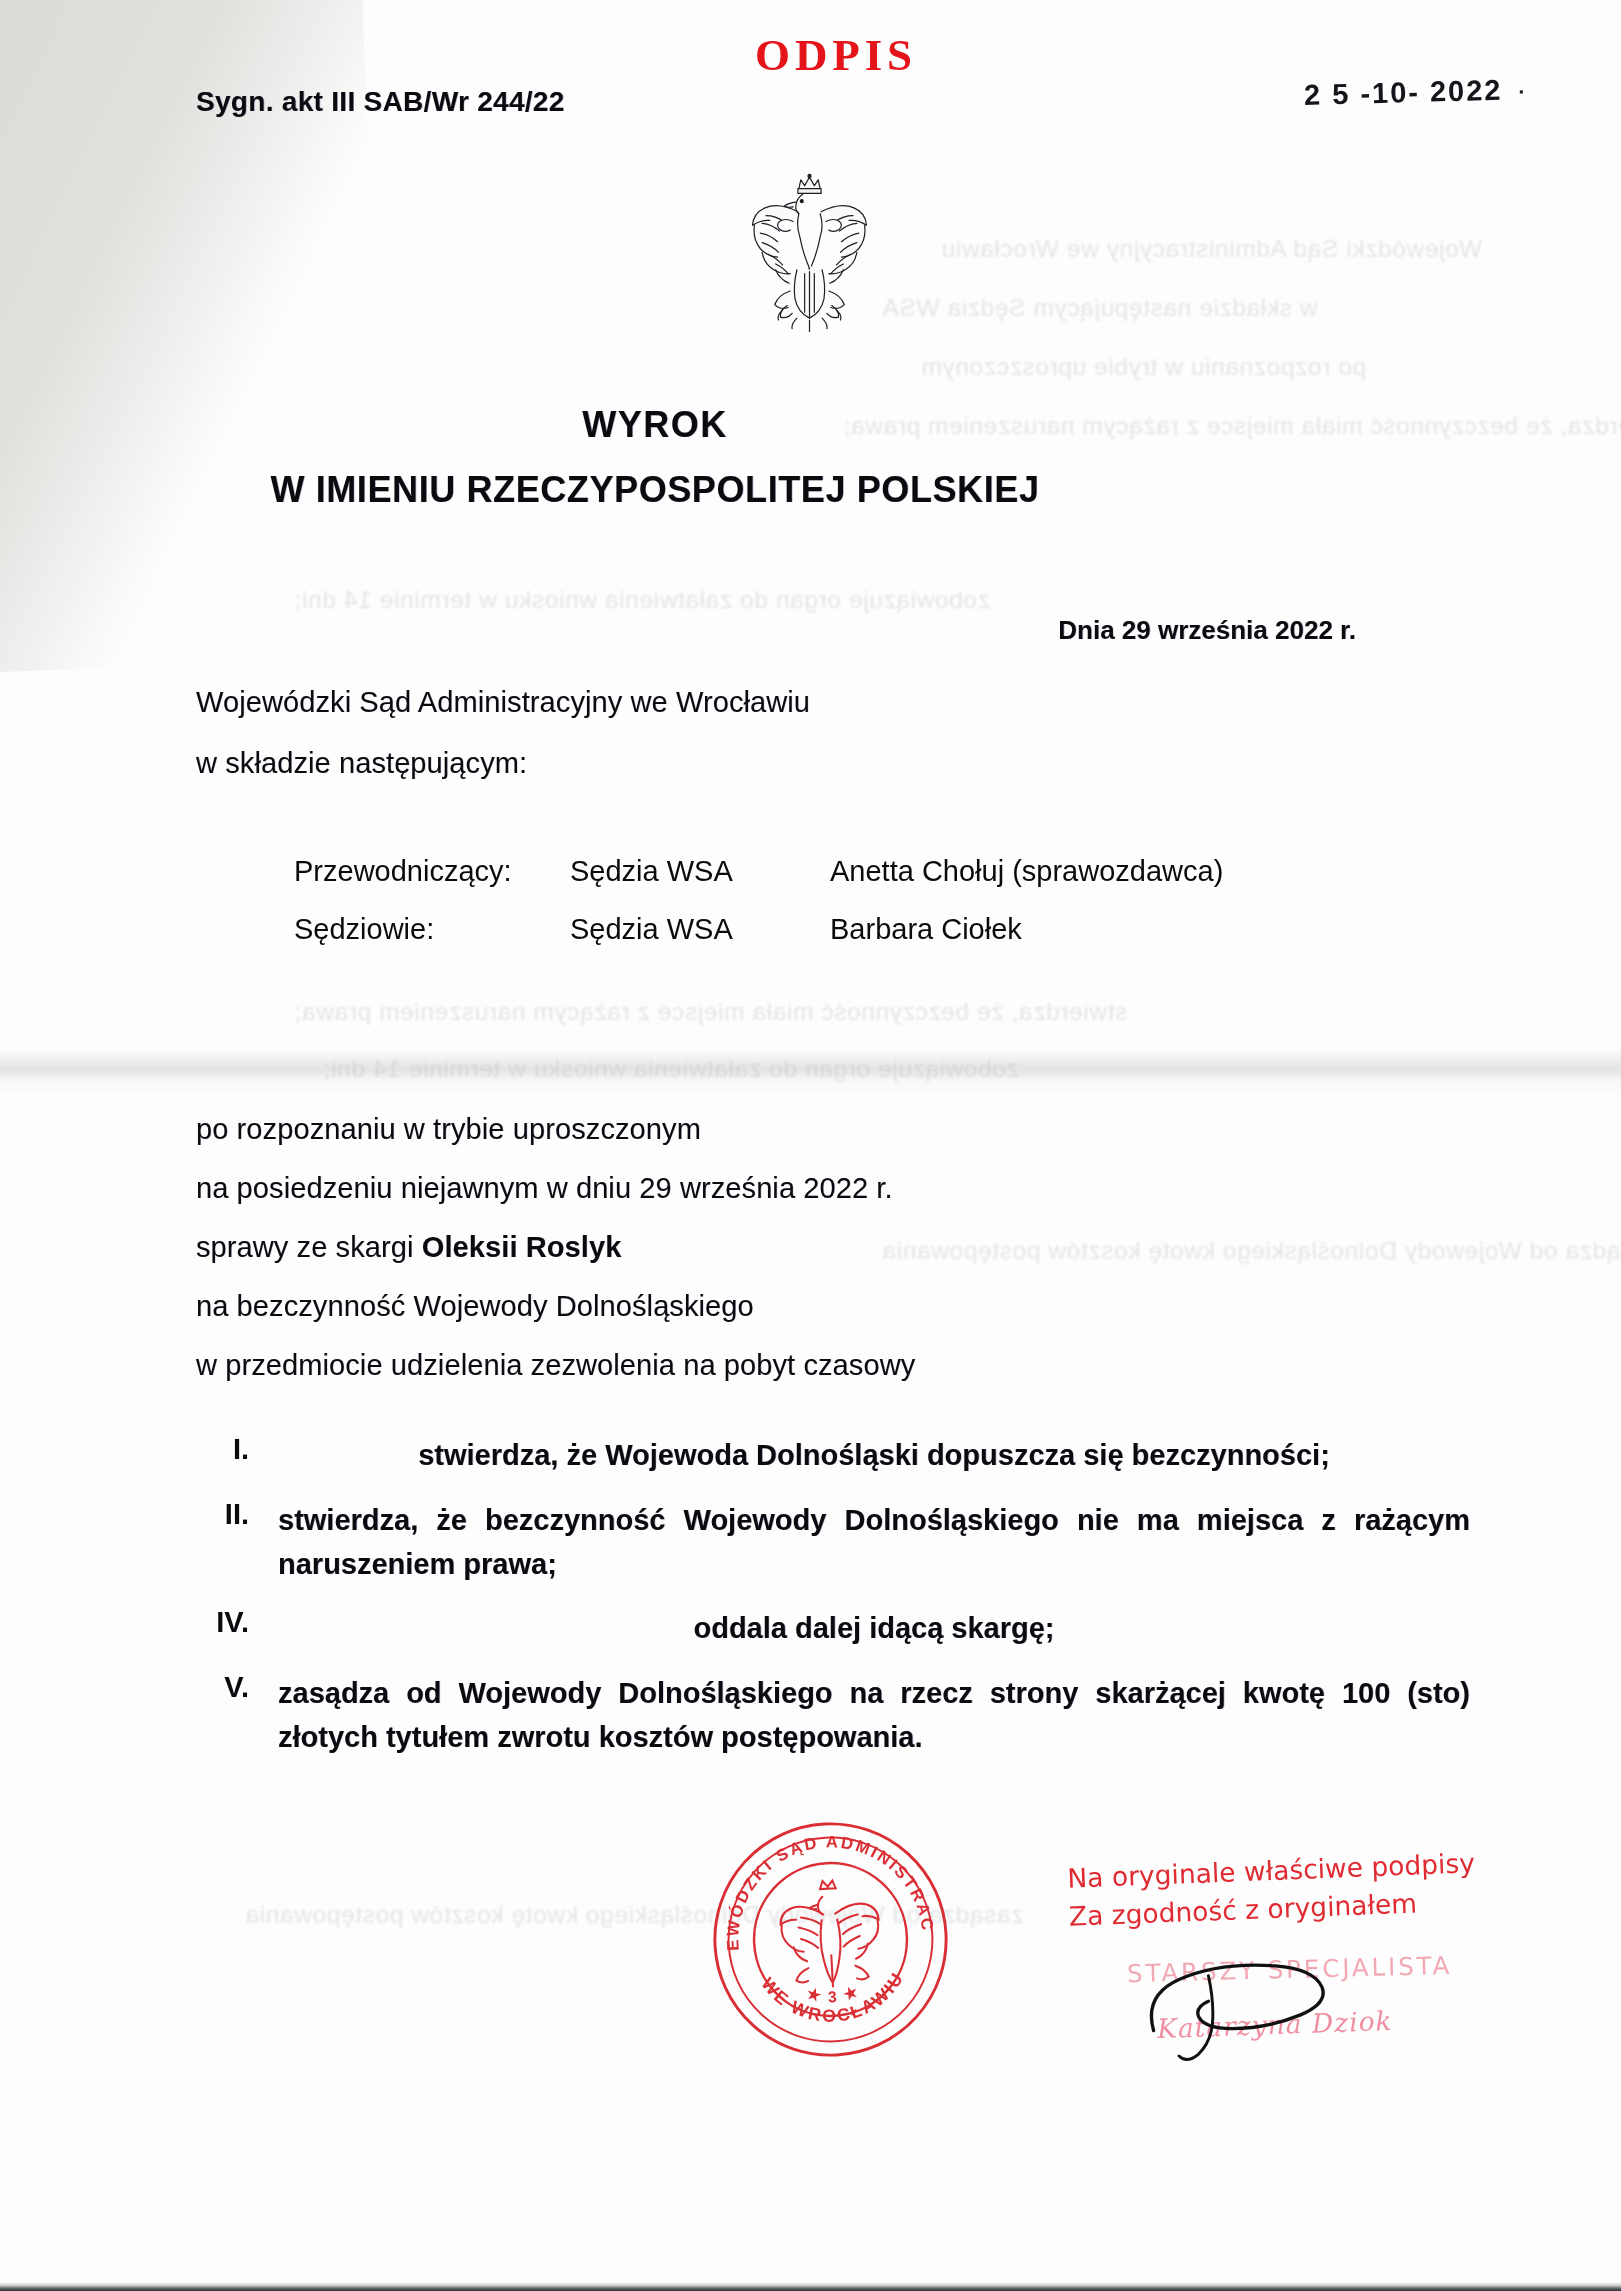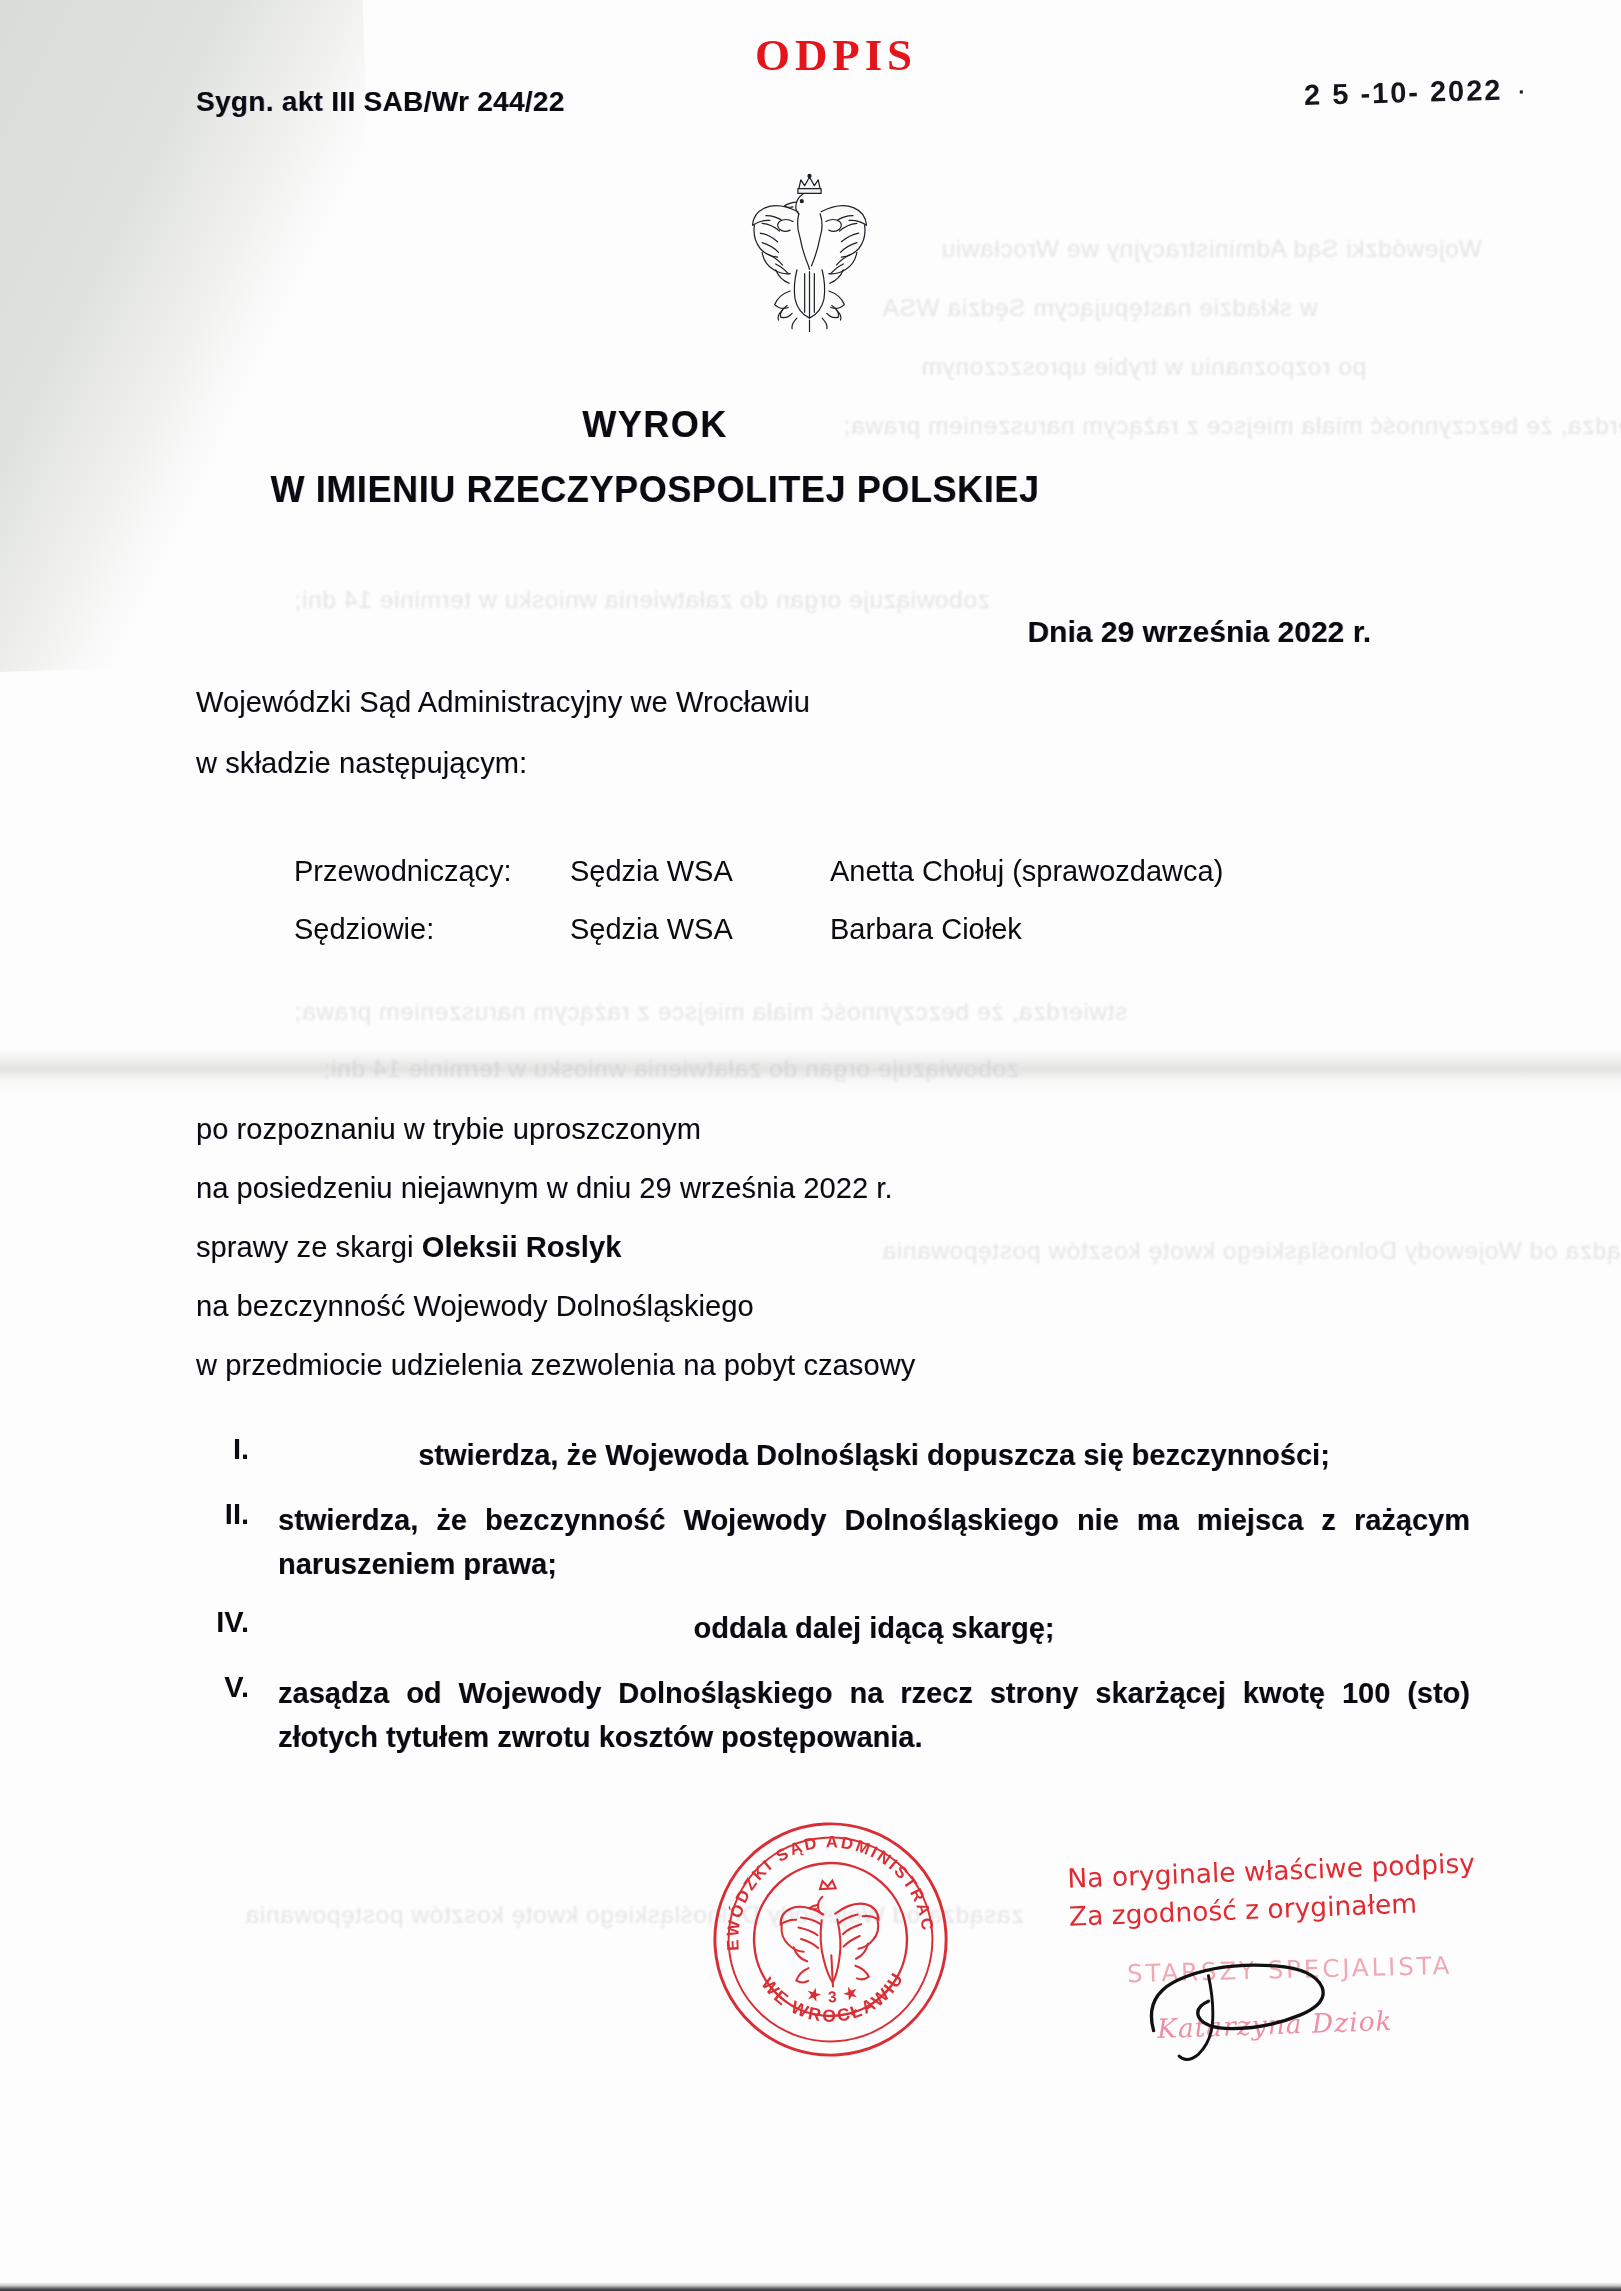--- a/index.html
+++ b/index.html
@@ -53,22 +53,22 @@
   #emblem{position:absolute;left:737px;top:165px;width:145px;height:167px;}
 
   .center-title{
     position:absolute;width:1310px;text-align:center;
     font-weight:bold;text-shadow:0.7px 0 rgba(40,40,120,.3);
   }
   #wyrok{top:404px;font-size:36px;letter-spacing:1.5px;}
   #wimieniu{top:469px;font-size:36px;letter-spacing:0.6px;}
 
   #dnia{
-    position:absolute;right:250px;top:615px;
-    font-size:30px;font-weight:bold;text-shadow:0.7px 0 rgba(40,40,120,.3);
+    position:absolute;right:265px;top:615px;
+    font-size:26px;font-weight:bold;text-shadow:0.7px 0 rgba(40,40,120,.3);
   }
 
   .body-line{
     position:absolute;left:196px;font-size:29px;letter-spacing:0.1px;
     white-space:nowrap;text-shadow:0.5px 0 rgba(40,40,120,.25);
   }
   #court-name{top:686px;}
   #composition{top:747px;}
 
   #panel{position:absolute;left:294px;top:855px;font-size:29px;}

